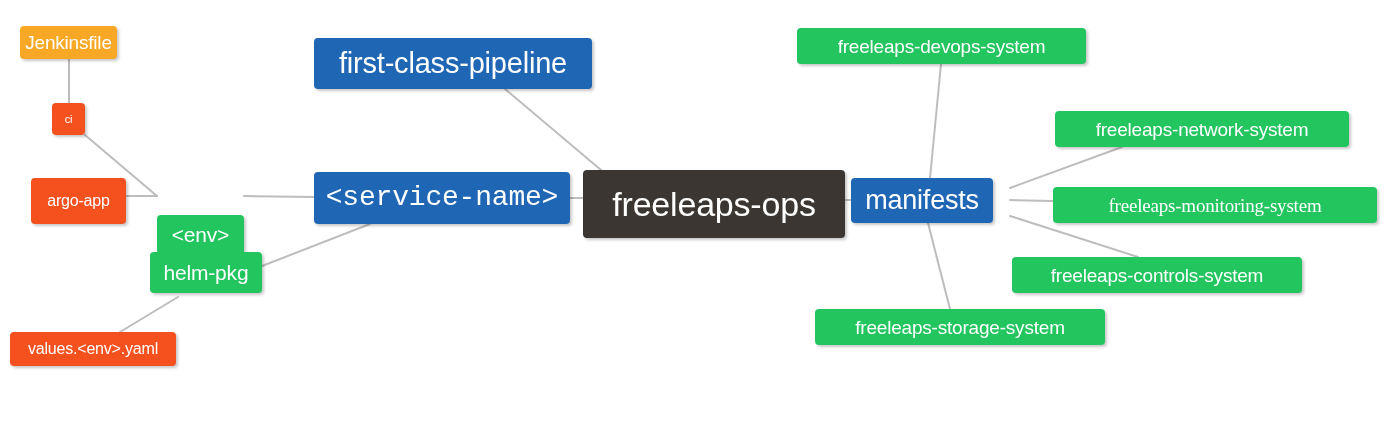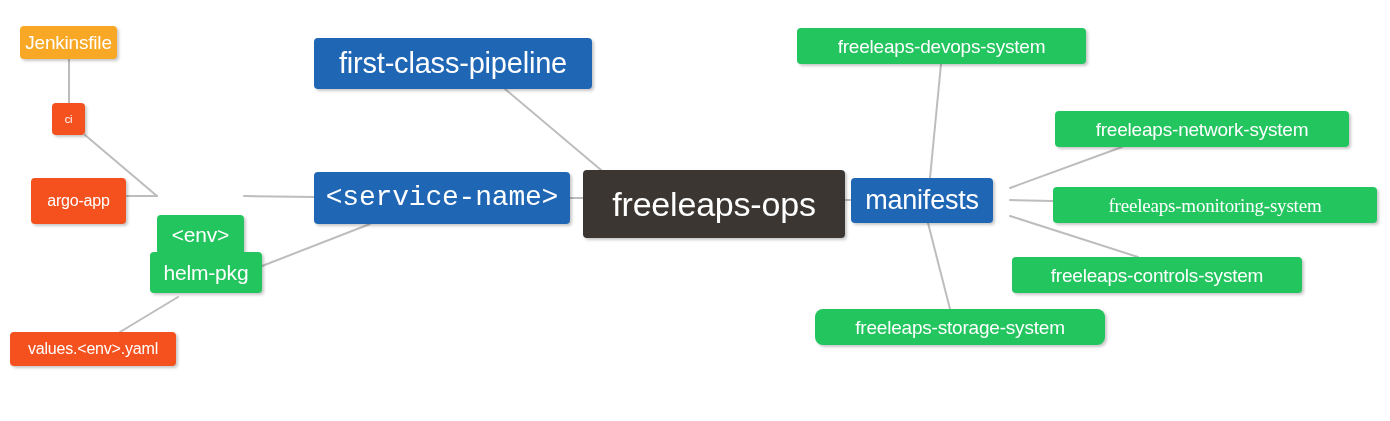--- a/index.html
+++ b/index.html
@@ -102,17 +102,17 @@
       </div>
       <div class="node" style="left: 1055px; top: 111px; width: 294px; height: 36px; background: rgb(34, 197, 94); font-size: 19px;">
         <span class="node-label">freeleaps-network-system</span>
       </div>
       <div class="node" style="left: 1053px; top: 187px; width: 324px; height: 36px; background: rgb(34, 197, 94); font-size: 19px; font-family: Liberation Serif, serif;">
         <span class="node-label">freeleaps-monitoring-system</span>
       </div>
       <div class="node" style="left: 1012px; top: 257px; width: 290px; height: 36px; background: rgb(34, 197, 94); font-size: 19px;">
         <span class="node-label">freeleaps-controls-system</span>
       </div>
-      <div class="node" style="left: 815px; top: 309px; width: 290px; height: 36px; background: rgb(34, 197, 94); font-size: 19px; border-radius: 8px;">
+      <div class="node" style="left: 815px; top: 309px; width: 290px; height: 36px; background: rgb(34, 197, 94); font-size: 19px;">
         <span class="node-label">freeleaps-storage-system</span>
       </div>
     </div>
 </div>
 
 </body></html>

